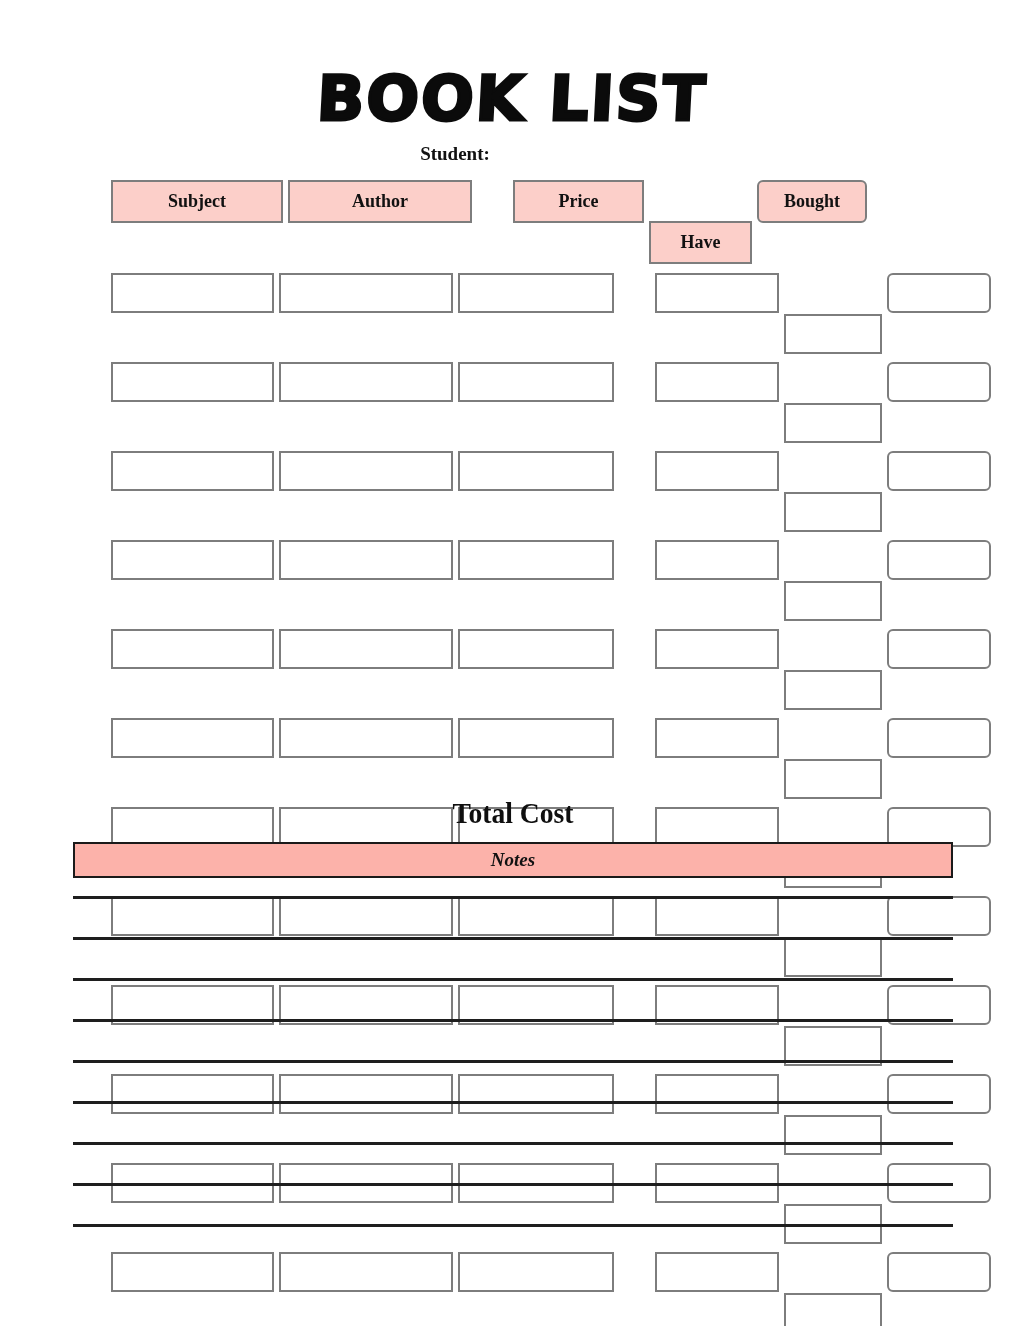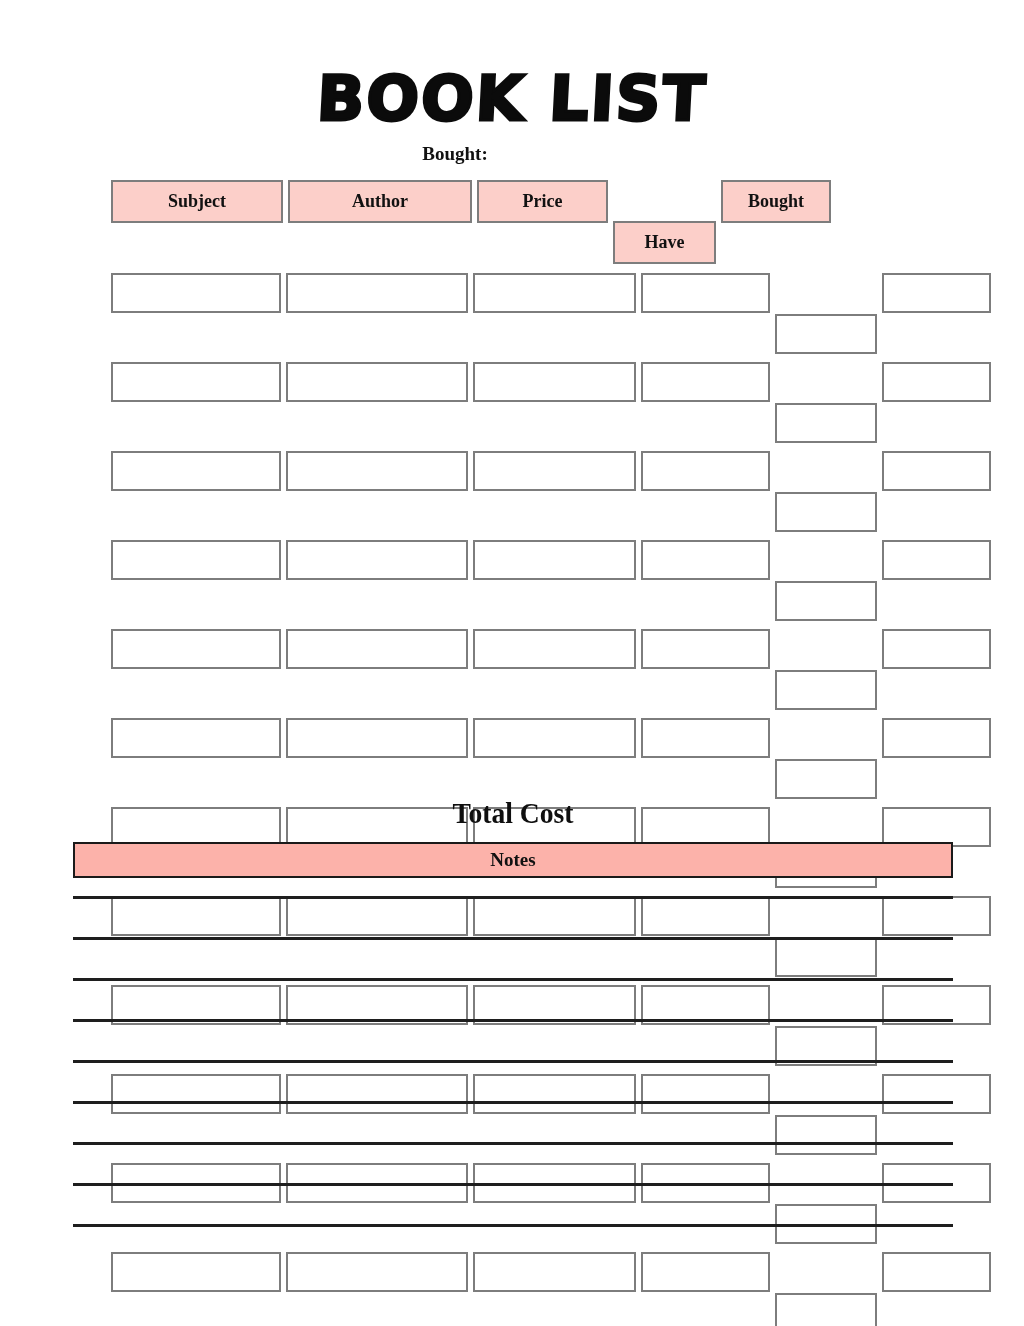--- a/index.html
+++ b/index.html
@@ -84,23 +84,23 @@
     font-family: "Liberation Serif", serif;
     font-weight: 700;
     font-size: 18px;
     color: #111111;
   }
   .head { margin-bottom: 9px; }
 
   .c-subject { width: 172px; }
   .c-title   { width: 184px; }
   .c-author  { width: 165px; }
-  .c-price   { width: 131px; }
+  .c-price   { width: 131px; margin-left: 36px; }
   .c-have    { width: 103px; margin-top: 41px; }
-  .c-bought  { width: 110px; }
+  .c-bought  { width: 110px; border-radius: 6px; }
 
   
   .total-cost {
     position: absolute;
     left: 73px;
     top: 795px;
     width: 880px;
     text-align: center;
     font-family: "Liberation Serif", serif;
     font-weight: 700;
@@ -120,20 +120,21 @@
     box-sizing: border-box;
     background: #fcb2aa;
     border: 2px solid #1a1a1a;
     display: flex;
     align-items: center;
     justify-content: center;
     font-family: "Liberation Serif", serif;
     font-weight: 700;
     font-size: 19px;
     color: #111111;
+    font-style: italic;
   }
 
   .notes-lines {
     position: absolute;
     left: 73px;
     top: 896px;
     width: 880px;
   }
   .note-line {
     width: 880px;
@@ -143,21 +144,21 @@
   }
   .note-line:last-child { margin-bottom: 0; }
 </style>
 </head>
 <body>
 
 <div class="page">
 
   <div class="title">BOOK LIST</div>
 
-  <div class="student">Bought:</div>
+  <div class="student">Student:</div>
 
   <div class="table">
     <div class="row head">
       <div class="cell c-subject">Subject</div>
       <div class="cell c-title">Author</div>
       <div class="cell c-price">Price</div>
       <div class="cell c-have">Have</div>
       <div class="cell c-bought">Bought</div>
     </div>
     <div id="table-body">

